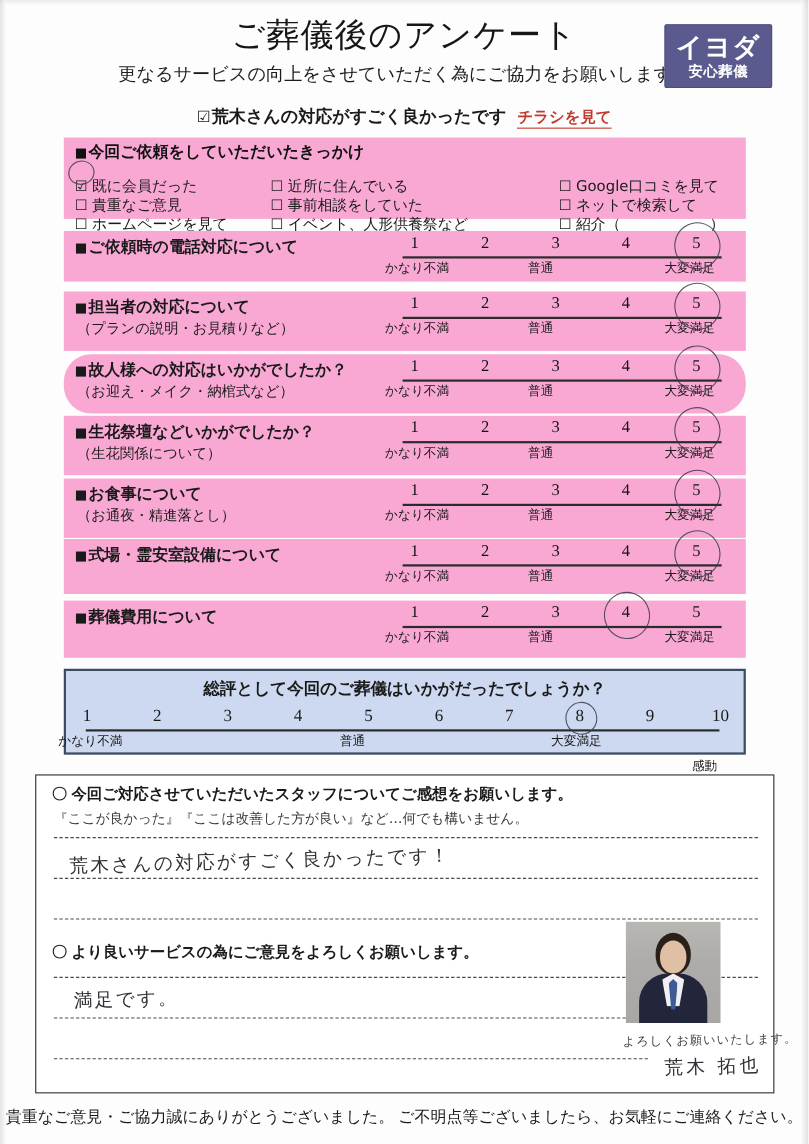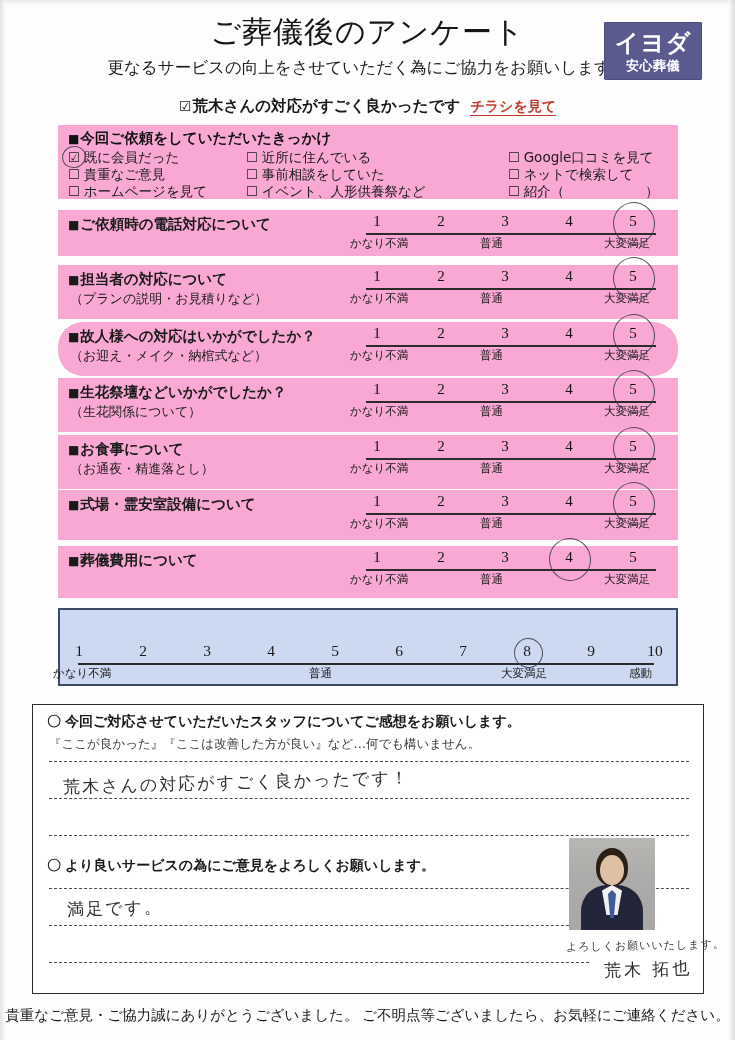--- a/index.html
+++ b/index.html
@@ -62,20 +62,21 @@
   }
   .band-hd{
     font-size:14.5px;font-weight:bold;
     font-family:"DejaVu Sans","Liberation Sans",sans-serif;
     color:#111;
   }
   .band-hd .sq{font-size:12px;margin-right:1px;}
   .opt{
     font-size:13.5px;color:#1a1a1a;white-space:nowrap;
     font-family:"DejaVu Sans","Liberation Sans",sans-serif;
+    margin-top:12px;
   }
   .opt .bx{font-size:13px;margin-right:4px;}
 
   
   .q-title{
     position:absolute;left:10px;top:5px;
     font-size:14.5px;font-weight:bold;white-space:nowrap;
     font-family:"DejaVu Sans","Liberation Sans",sans-serif;
   }
   .q-title .sq{font-size:12px;margin-right:1px;}
@@ -314,36 +315,37 @@
           <div class="num" style="left: 264px;">5</div>
           <div class="lab" style="left: -8px;">かなり不満</div>
           <div class="lab" style="left: 122px;">普通</div>
           <div class="lab" style="left: 246px;">大変満足</div>
           <div class="pen-ellipse" style="left: 191px; top: -11px; width: 40px; height: 41px;"></div>
         </div>
       </div>
     </div>
 
   <div class="overall">
+    <div class="overall-title">総評として今回のご葬儀はいかがだったでしょうか？</div>
     <div class="ov-scale" id="ov-scale">
         <div class="axis"></div>
         <div class="num" style="left: -1px;">1</div>
         <div class="num" style="left: 63px;">2</div>
         <div class="num" style="left: 127px;">3</div>
         <div class="num" style="left: 191px;">4</div>
         <div class="num" style="left: 255px;">5</div>
         <div class="num" style="left: 319px;">6</div>
         <div class="num" style="left: 383px;">7</div>
         <div class="num" style="left: 447px;">8</div>
         <div class="num" style="left: 511px;">9</div>
         <div class="num" style="left: 575px;">10</div>
         <div class="lab" style="left: -15px;">かなり不満</div>
         <div class="lab" style="left: 241px;">普通</div>
         <div class="lab" style="left: 433px;">大変満足</div>
-        <div class="lab" style="left: 561px;">感動</div>
+        <div class="lab" style="left: 561px; margin-top: 23px;">感動</div>
         <div class="pen-ellipse" style="left: 446px; top: -4px; width: 27px; height: 28px; transform: rotate(-6deg);"></div>
       </div>
   </div>
 
   <div class="comment-box">
     <div class="c-head" style="left:14px;top:8px;">〇 今回ご対応させていただいたスタッフについてご感想をお願いします。</div>
     <div class="c-sub" style="left:16px;top:31px;">『ここが良かった』『ここは改善した方が良い』など…何でも構いません。</div>
 
     <div class="dline" style="left:16px;top:56px;width:640px;"></div>
     <div class="dline" style="left:16px;top:93px;width:640px;"></div>

